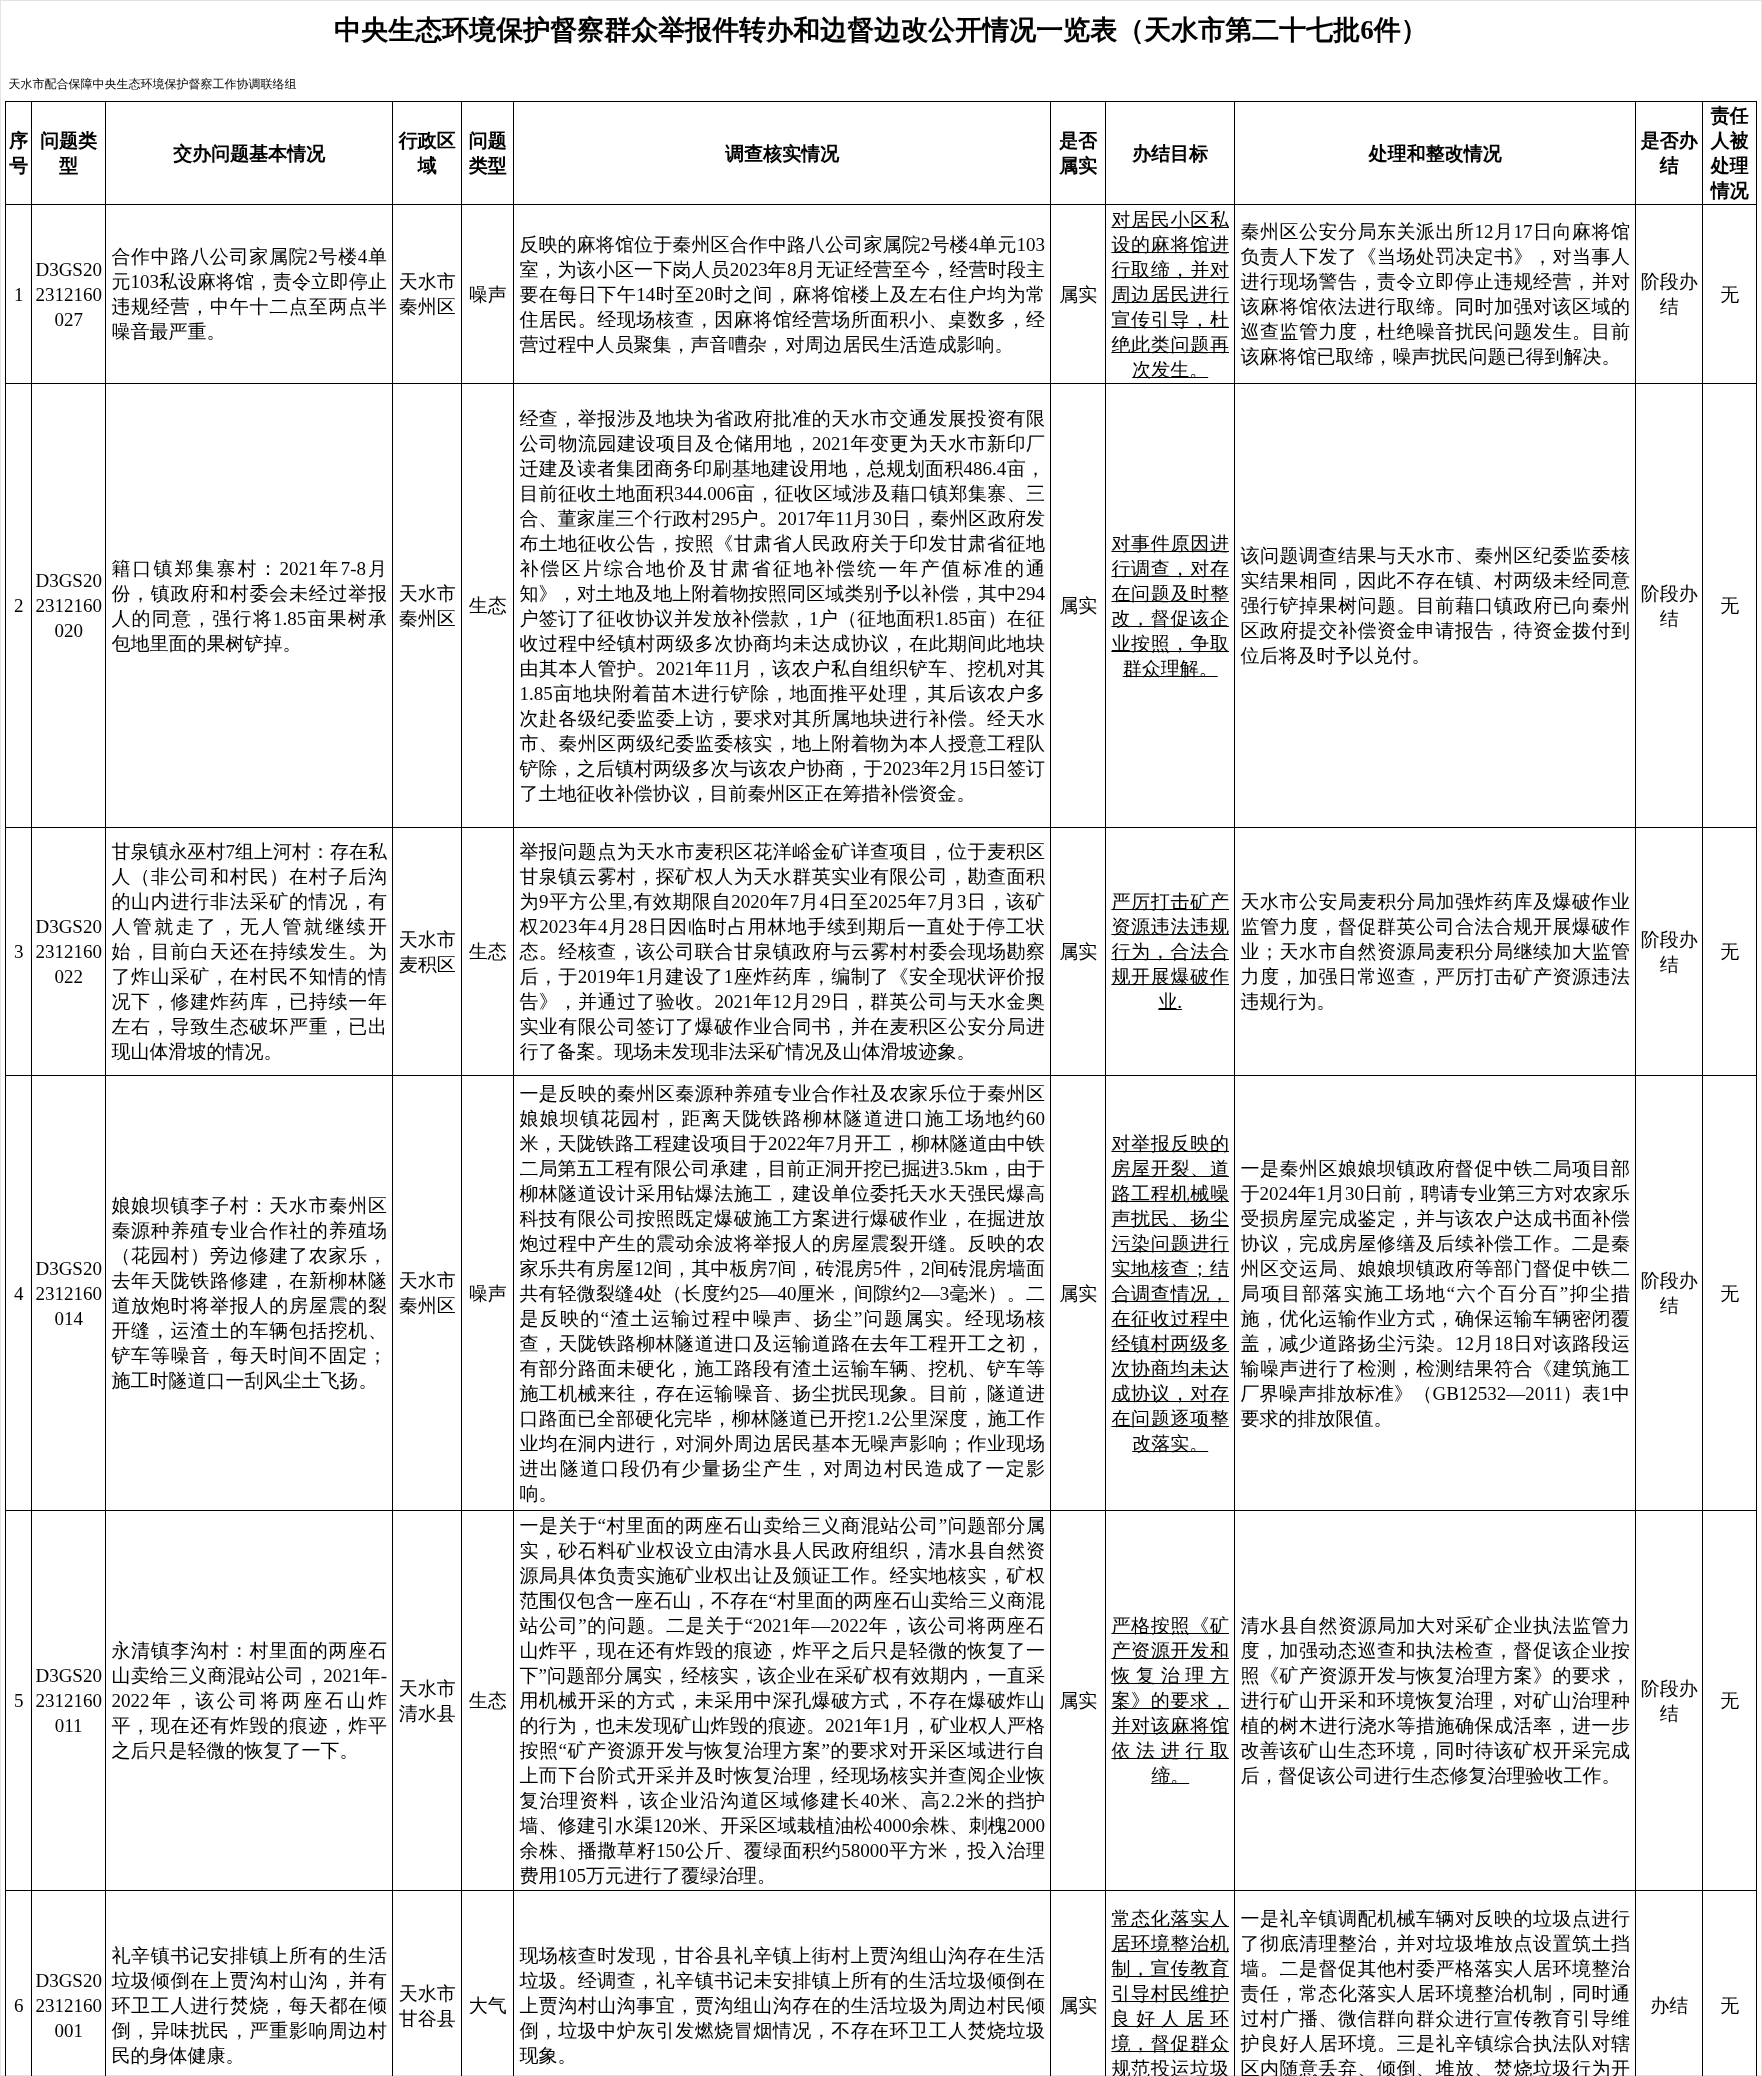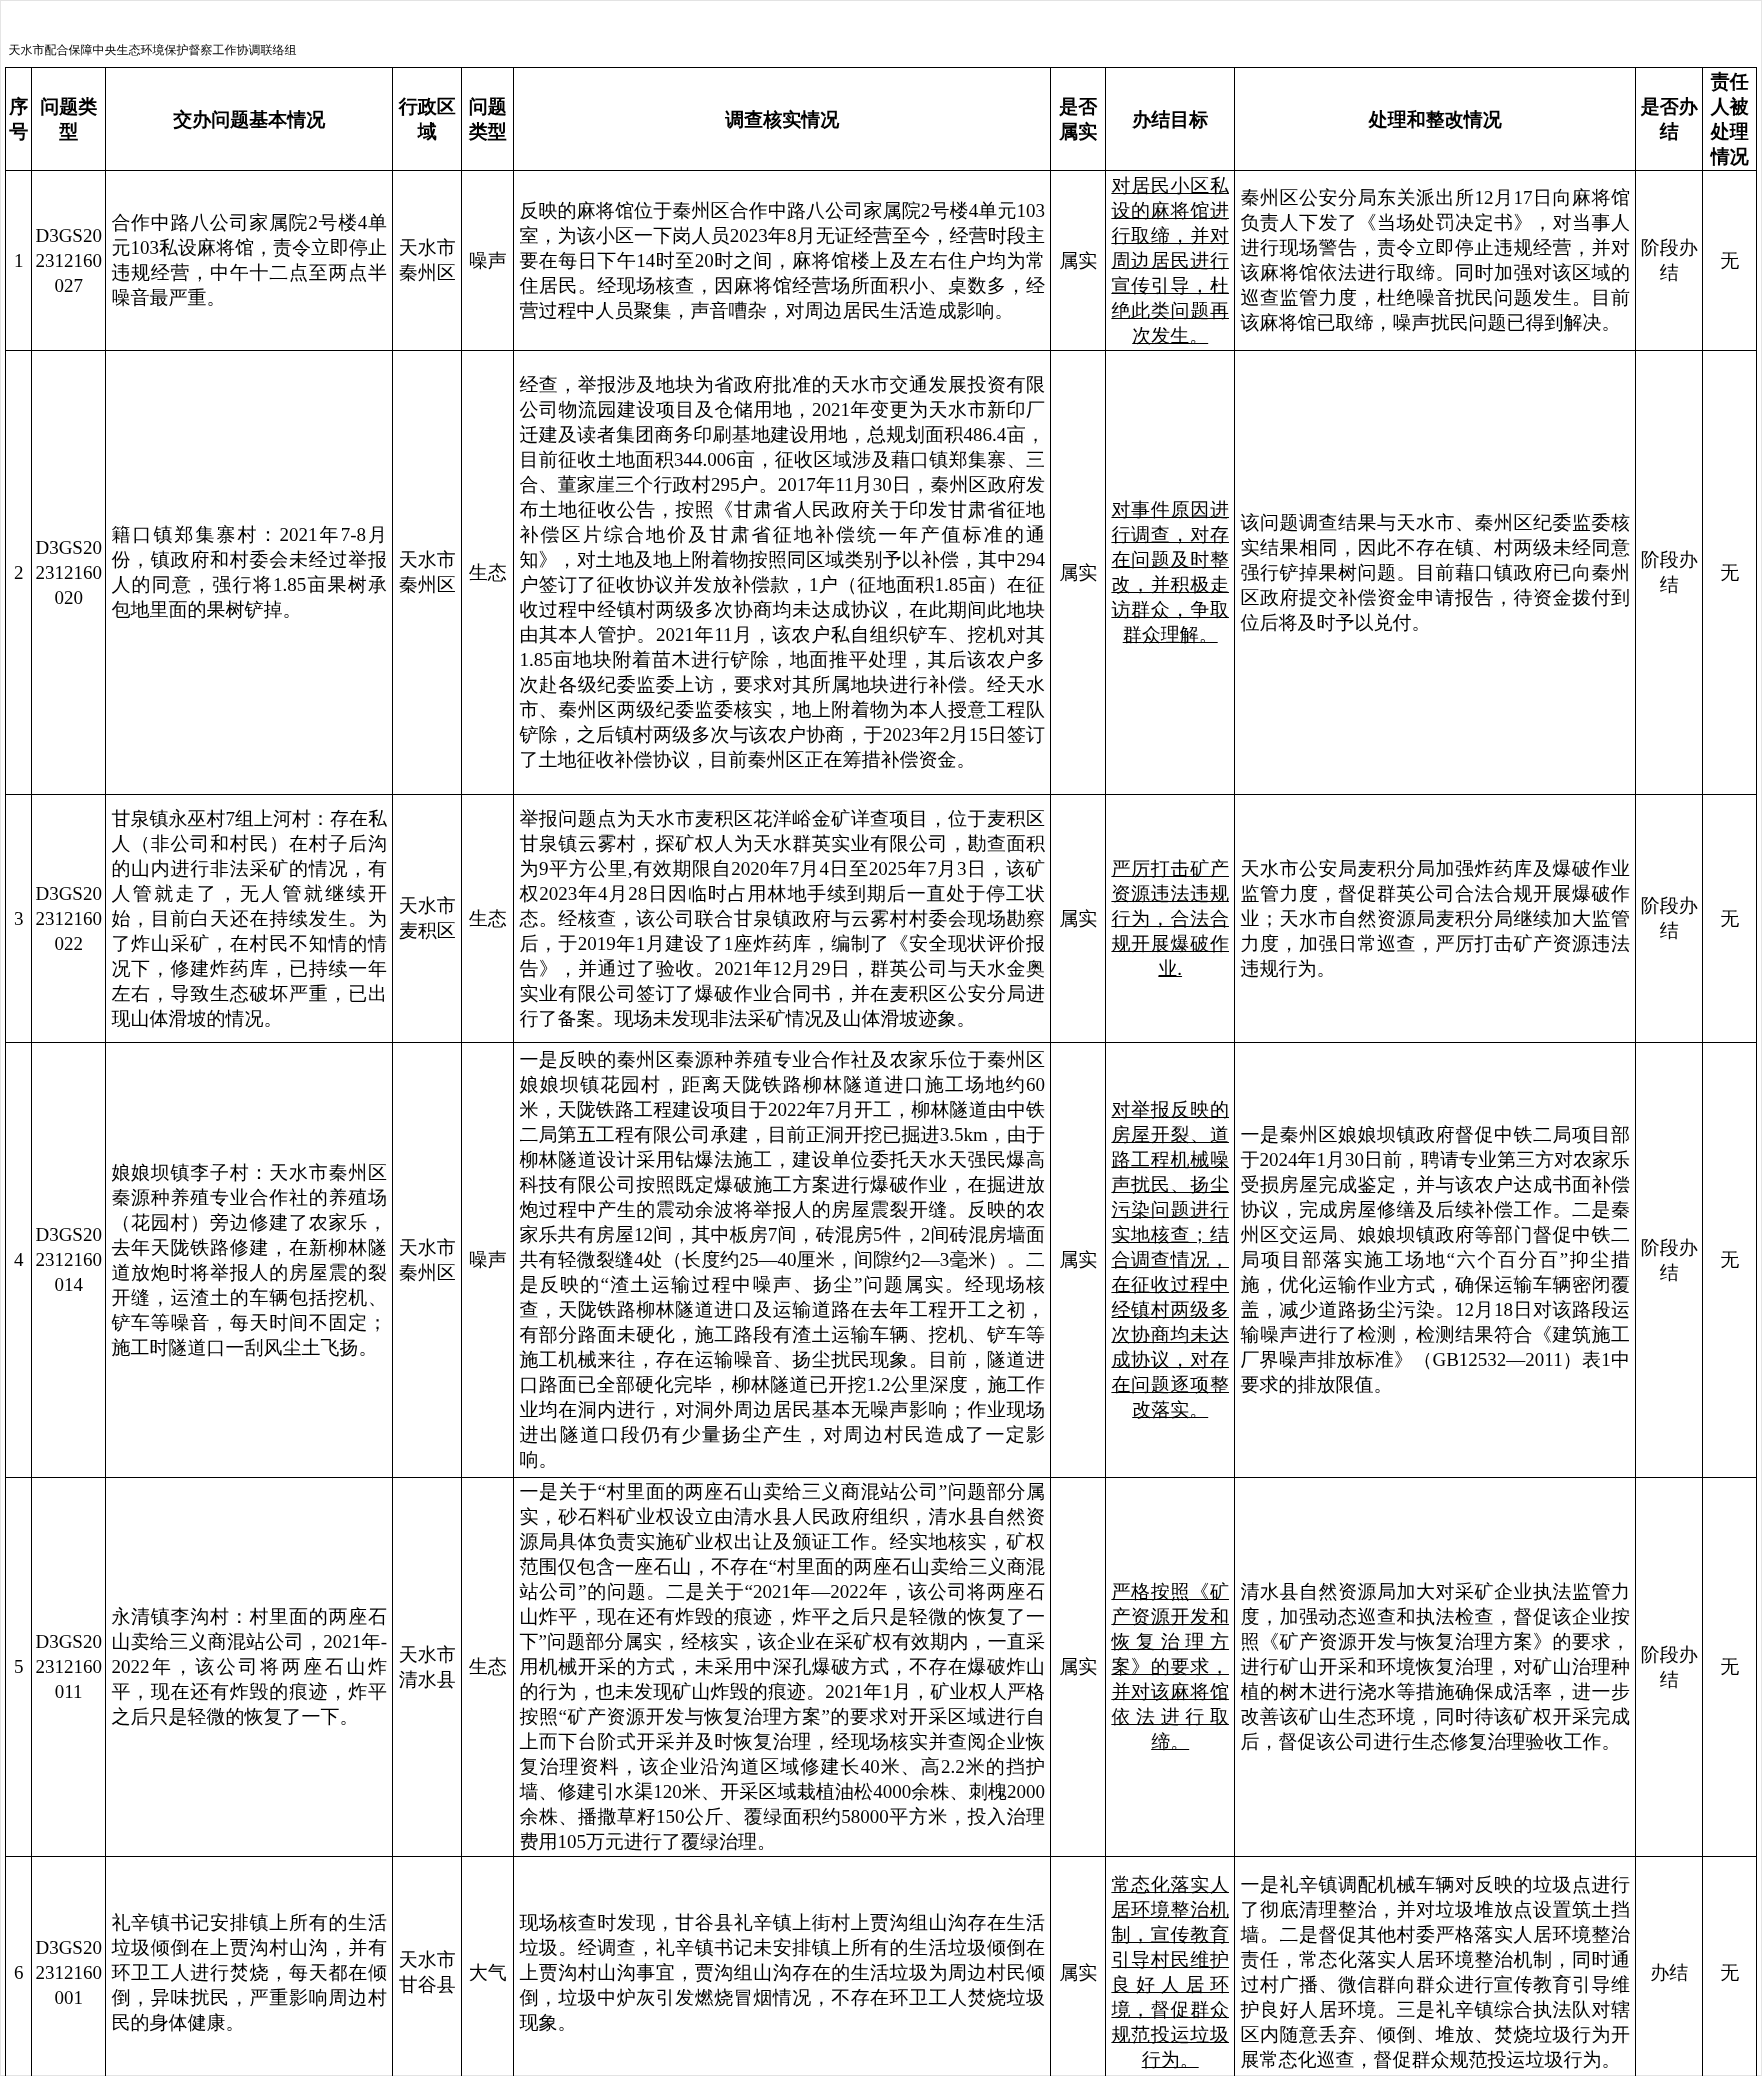--- a/index.html
+++ b/index.html
@@ -33,20 +33,21 @@
   tr.h-r1{height:444px;}
   tr.h-r2{height:248px;}
   tr.h-r3{height:435px;}
   tr.h-r4{height:341px;}
   tr.h-r5{height:231px;}
 </style>
 </head>
 <body>
 
 <div class="page">
+  <h1 class="doc-title">中央生态环境保护督察群众举报件转办和边督边改公开情况一览表（天水市第二十七批6件）</h1>
   <div class="subtitle">天水市配合保障中央生态环境保护督察工作协调联络组</div>
 
   <table class="cases">
     <colgroup>
       <col style="width:26px">
         <col style="width:74px">
         <col style="width:287px">
         <col style="width:69px">
       <col style="width:52px">
         <col style="width:537px">
@@ -86,21 +87,21 @@
         <td class="c">无</td>
       </tr>
       <tr class="h-r1">
         <td class="c">2</td>
         <td class="c">D3GS202312160020</td>
         <td class="t">籍口镇郑集寨村：2021年7-8月份，镇政府和村委会未经过举报人的同意，强行将1.85亩果树承包地里面的果树铲掉。</td>
         <td class="c">天水市秦州区</td>
         <td class="c">生态</td>
         <td class="t">经查，举报涉及地块为省政府批准的天水市交通发展投资有限公司物流园建设项目及仓储用地，2021年变更为天水市新印厂迁建及读者集团商务印刷基地建设用地，总规划面积486.4亩，目前征收土地面积344.006亩，征收区域涉及藉口镇郑集寨、三合、董家崖三个行政村295户。2017年11月30日，秦州区政府发布土地征收公告，按照《甘肃省人民政府关于印发甘肃省征地补偿区片综合地价及甘肃省征地补偿统一年产值标准的通知》，对土地及地上附着物按照同区域类别予以补偿，其中294户签订了征收协议并发放补偿款，1户（征地面积1.85亩）在征收过程中经镇村两级多次协商均未达成协议，在此期间此地块由其本人管护。2021年11月，该农户私自组织铲车、挖机对其1.85亩地块附着苗木进行铲除，地面推平处理，其后该农户多次赴各级纪委监委上访，要求对其所属地块进行补偿。经天水市、秦州区两级纪委监委核实，地上附着物为本人授意工程队铲除，之后镇村两级多次与该农户协商，于2023年2月15日签订了土地征收补偿协议，目前秦州区正在筹措补偿资金。</td>
         <td class="c">属实</td>
-        <td class="g">对事件原因进行调查，对存在问题及时整改，并积极走访群众，争取群众理解。</td>
+        <td class="g">对事件原因进行调查，对存在问题及时整改，督促该企业按照，争取群众理解。</td>
         <td class="t">该问题调查结果与天水市、秦州区纪委监委核实结果相同，因此不存在镇、村两级未经同意强行铲掉果树问题。目前藉口镇政府已向秦州区政府提交补偿资金申请报告，待资金拨付到位后将及时予以兑付。</td>
         <td class="c">阶段办结</td>
         <td class="c">无</td>
       </tr>
       <tr class="h-r2">
         <td class="c">3</td>
         <td class="c">D3GS202312160022</td>
         <td class="t">甘泉镇永巫村7组上河村：存在私人（非公司和村民）在村子后沟的山内进行非法采矿的情况，有人管就走了，无人管就继续开始，目前白天还在持续发生。为了炸山采矿，在村民不知情的情况下，修建炸药库，已持续一年左右，导致生态破坏严重，已出现山体滑坡的情况。</td>
         <td class="c">天水市麦积区</td>
         <td class="c">生态</td>

